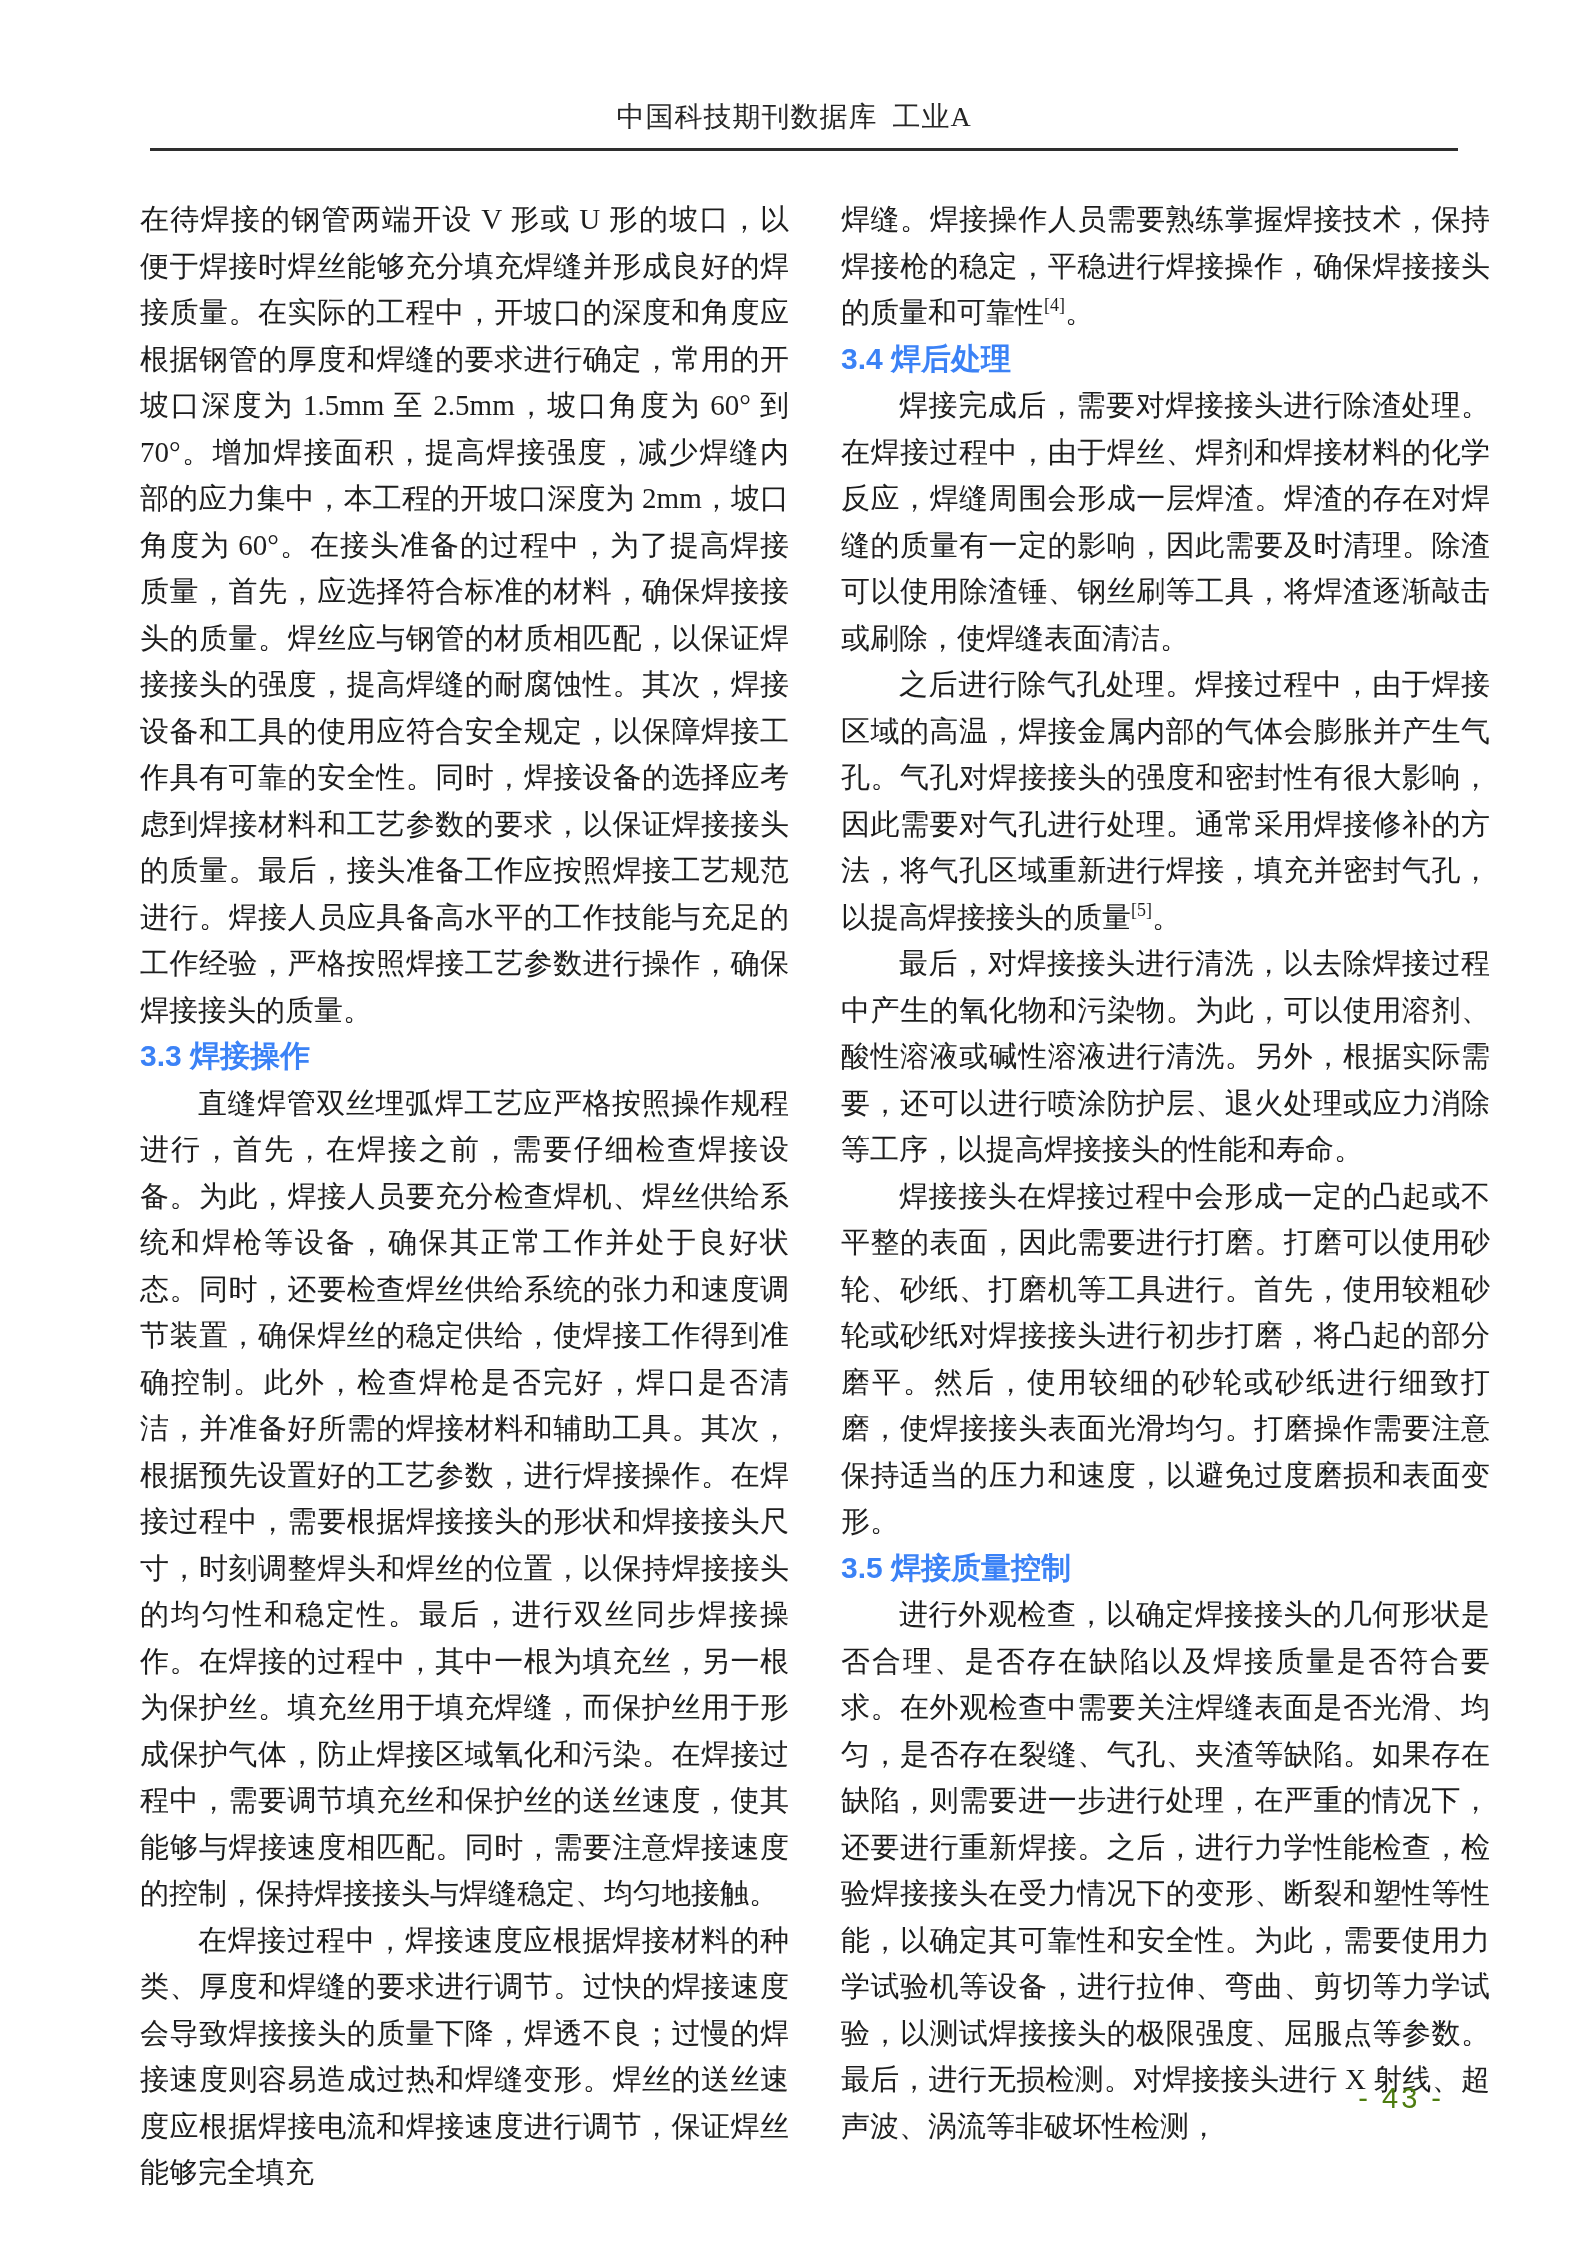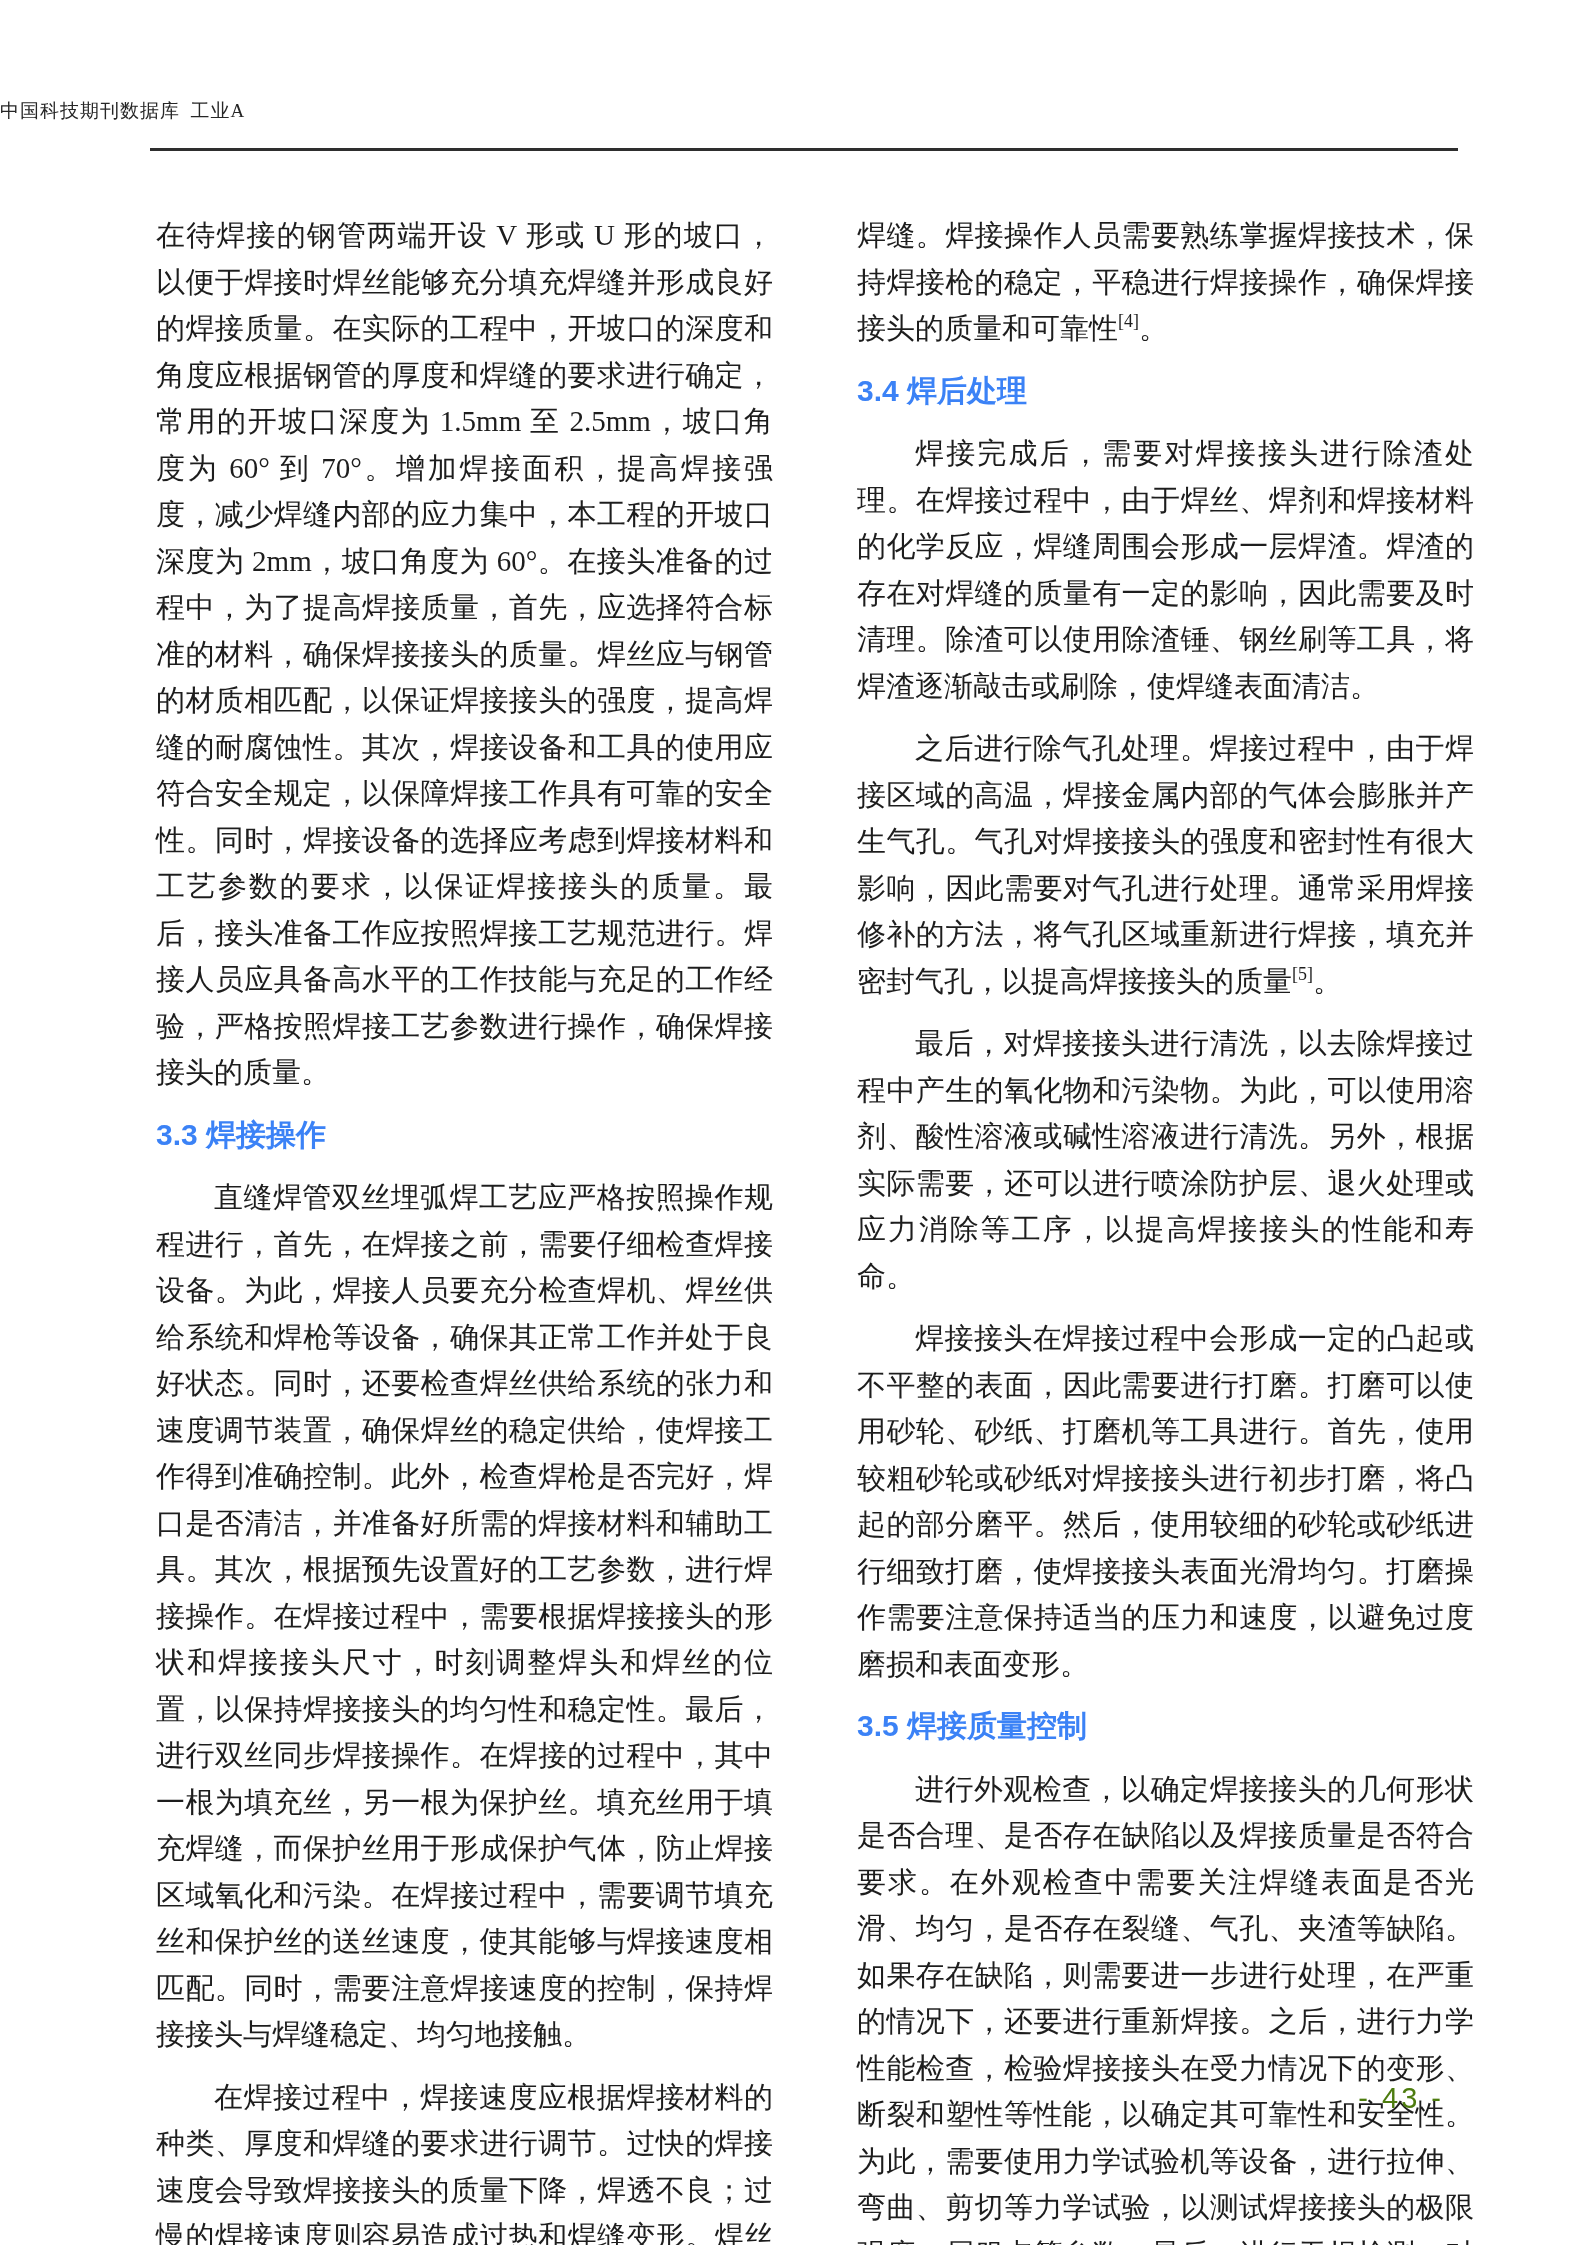--- a/index.html
+++ b/index.html
@@ -14,21 +14,22 @@
     background: #ffffff;
     overflow: hidden;
     font-family: "Liberation Serif", "DejaVu Serif", serif;
     color: #1d1d1d;
   }
   .header-title {
     position: absolute;
     top: 98px;
     left: 0;
     width: 100%;
-    font-size: 19px;
+    text-align: center;
+    font-size: 28px;
     letter-spacing: 1px;
     color: #262626;
     white-space: pre;
   }
   .header-rule {
     position: absolute;
     top: 148px;
     left: 150px;
     width: 1308px;
     height: 3px;
@@ -43,21 +44,21 @@
     gap: 52px;
   }
   .col {
     width: 650px;
     font-size: 29px;
     line-height: 46.5px;
     text-align: justify;
     text-justify: inter-character;
   }
   .col p {
-    margin: 16px;
+    margin: 0;
     padding: 0;
   }
   .indent {
     text-indent: 2em;
   }
   .heading {
     margin: 0;
     padding: 0;
     font-family: "Liberation Sans", "DejaVu Sans", sans-serif;
     font-weight: 700;

